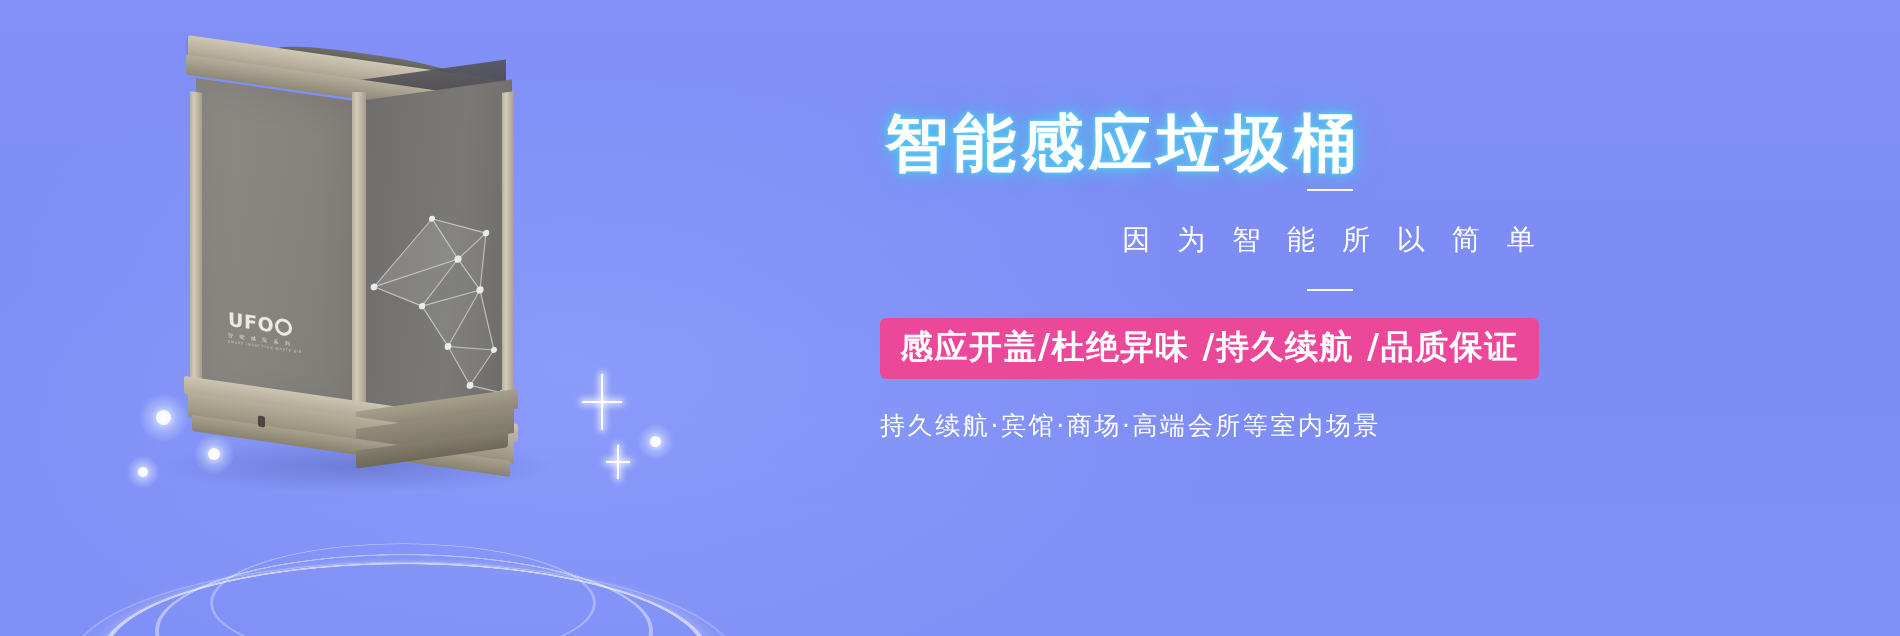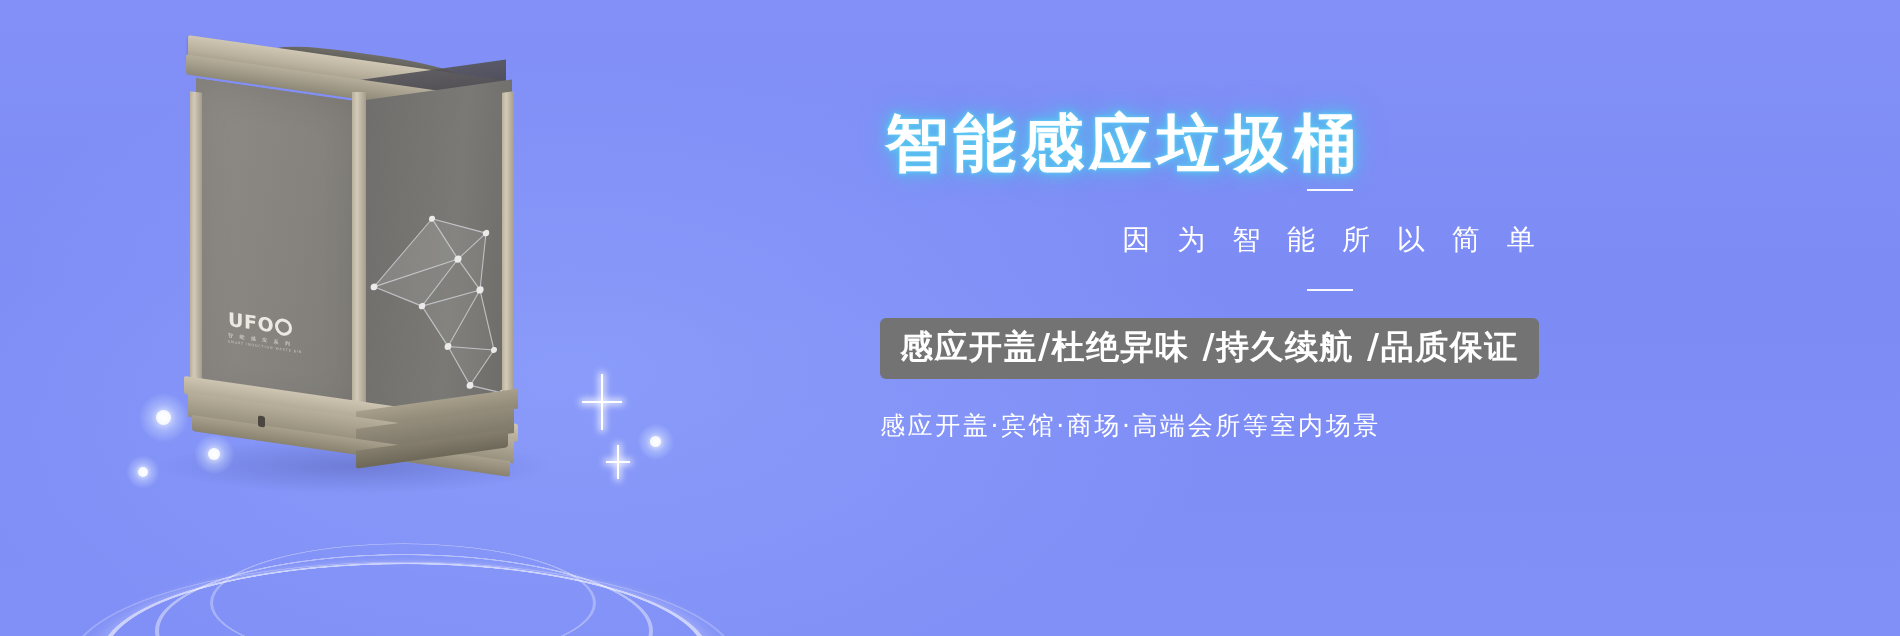--- a/index.html
+++ b/index.html
@@ -237,21 +237,21 @@
   #tagline{
     font-family:"DejaVu Sans","Liberation Sans",sans-serif;
     font-size:28px;font-weight:400;color:#ffffff;
     letter-spacing:9px;white-space:nowrap;
     padding-left:6px;
   }
 
   #feature-badge{
     display:inline-block;
     margin-top:27px;
-    background:#737373;
+    background:#ec4899;
     border-radius:6px;
     padding:11px 20px 13px 20px;
   }
   #feature-text{
     font-family:"DejaVu Sans","Liberation Sans",sans-serif;
     font-size:33px;font-weight:700;color:#ffffff;
     letter-spacing:1.5px;white-space:nowrap;line-height:1.12;
   }
 
   #scene-line{
@@ -376,16 +376,16 @@
     <div id="tagline-row">
       <span class="tag-rule"></span>
       <span id="tagline">因 为 智 能  所 以 简 单</span>
       <span class="tag-rule"></span>
     </div>
 
     <div id="feature-badge">
       <span id="feature-text">感应开盖/杜绝异味 /持久续航 /品质保证</span>
     </div>
 
-    <div id="scene-line">感应开盖·宾馆·商场·高端会所等室内场景</div>
+    <div id="scene-line">持久续航·宾馆·商场·高端会所等室内场景</div>
   </div>
 
 </div>
 
 </body></html>

